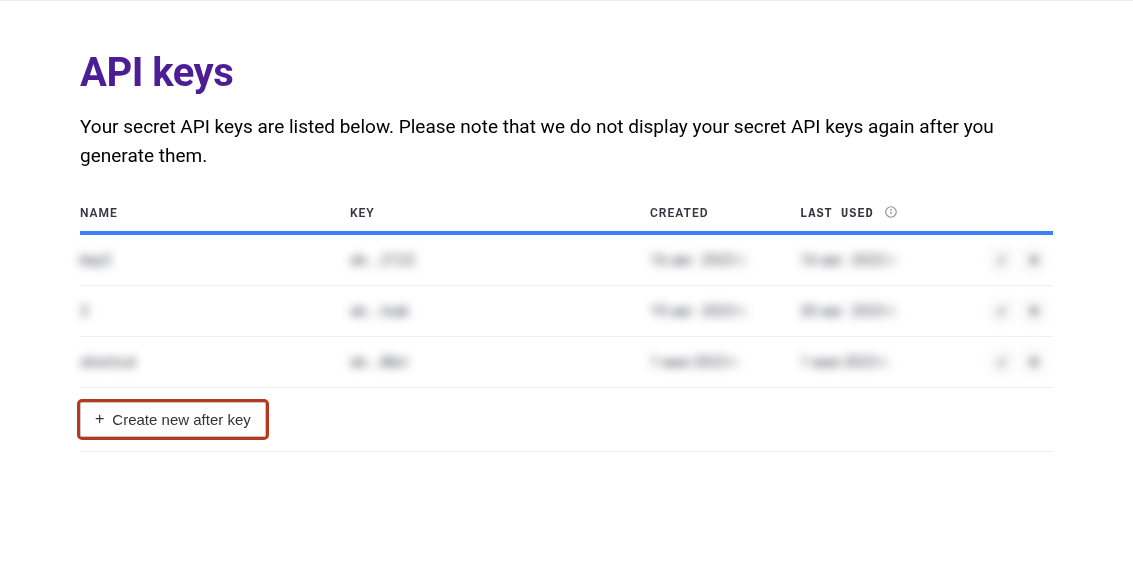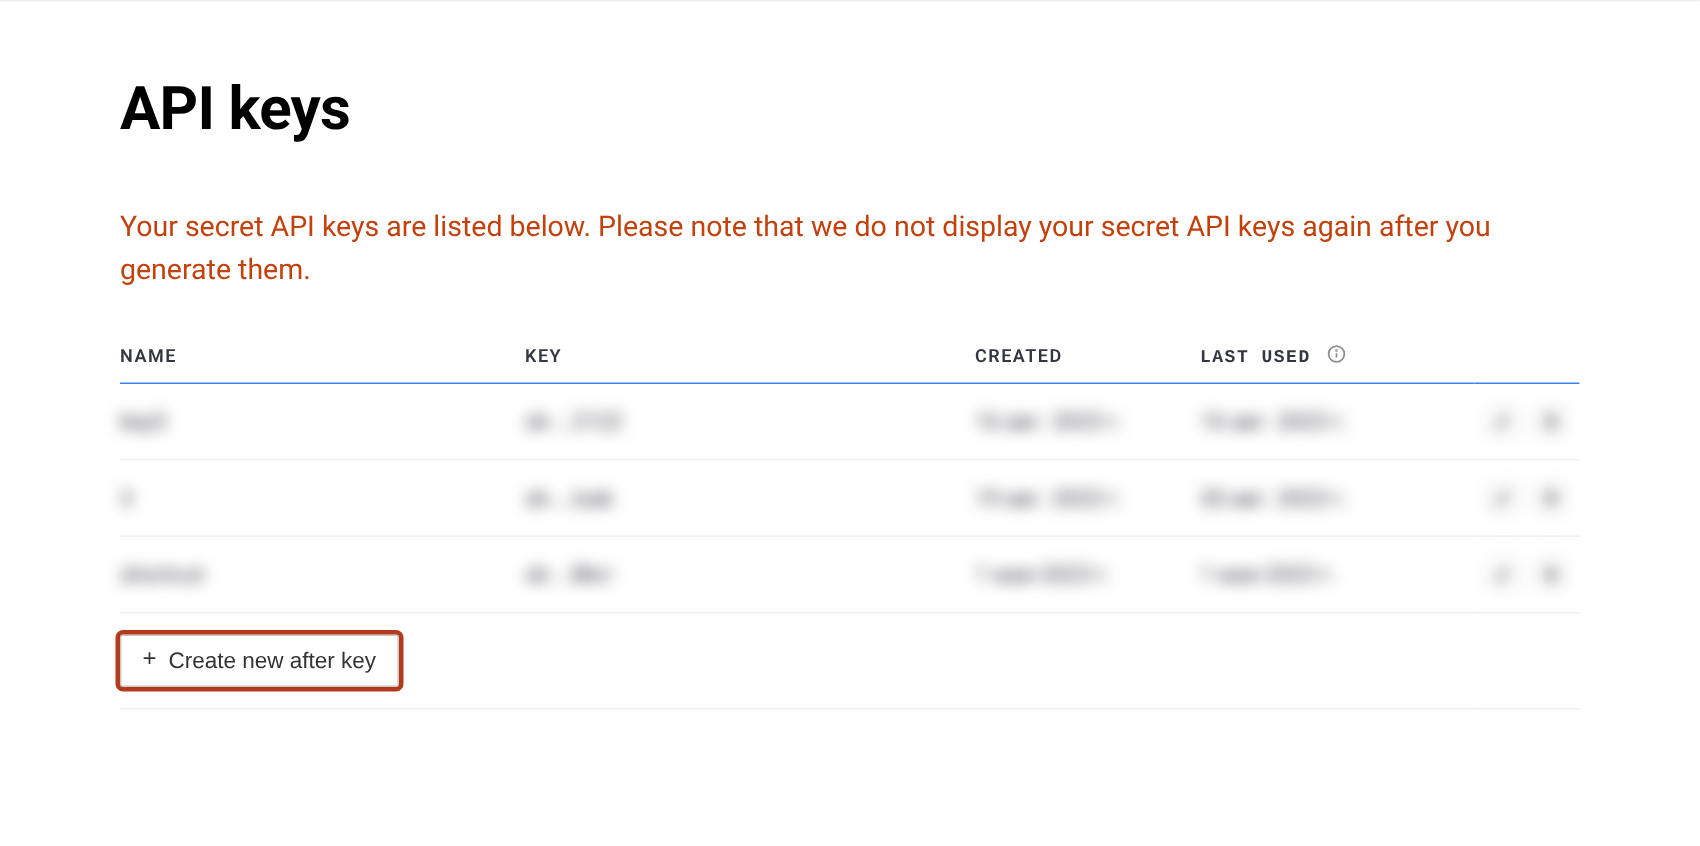--- a/index.html
+++ b/index.html
@@ -13,42 +13,42 @@
     border-top: 1px solid #ededed;
   }
   .container {
     padding: 48px 80px 20px 80px;
     max-width: 100%;
   }
   h1.page-title {
     font-size: 40px;
     font-weight: 700;
     letter-spacing: -0.5px;
-    margin-bottom: 40px;
-    color: #000000;
+    margin-bottom: 16px;
+    color: #4c1d95;
   }
   p.desc {
     font-size: 19px;
     line-height: 1.55;
-    color: #c2410c;
+    color: #000000;
     margin-bottom: 20px;
   }
   p.desc:last-of-type { margin-bottom: 24px; }
   table.keys {
     width: 100%;
     border-collapse: collapse;
   }
   table.keys thead th {
     text-align: left;
     font-size: 12px;
     font-weight: 600;
     letter-spacing: 1px;
     color: #353740;
     padding: 10px 8px 10px 0;
-    border-bottom: 1px solid #3b82f6;
+    border-bottom: 4px solid #3b82f6;
   }
   th.col-name { width: 270px; }
   th.col-key { width: 300px; }
   th.col-created { width: 150px; }
   th.col-last { width: auto; font-family: Liberation Mono, monospace; }
   th.col-actions { width: 70px; }
   .info-icon {
     display: inline-block;
     width: 14px;
     height: 14px;

